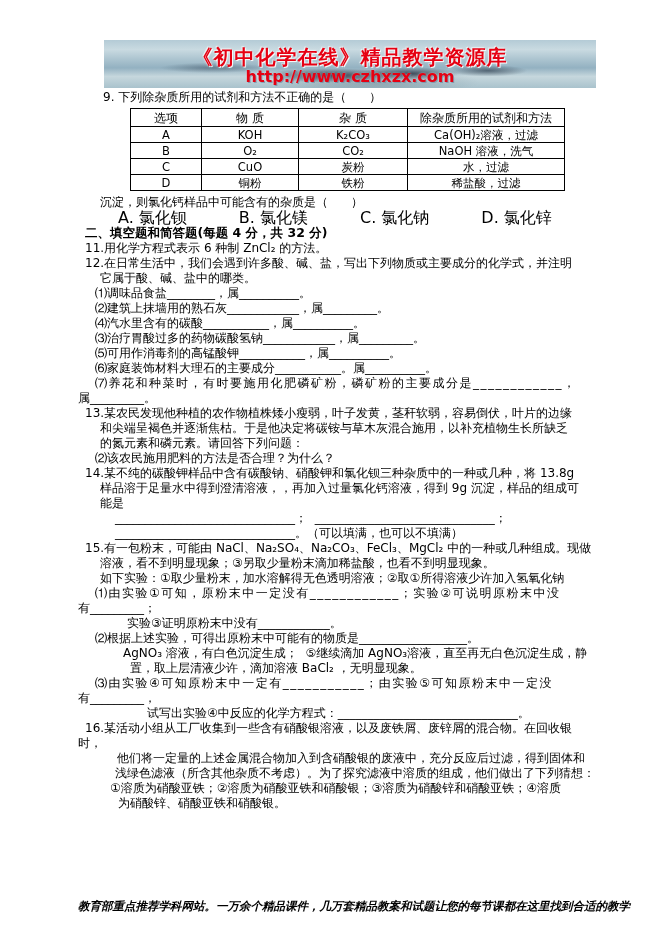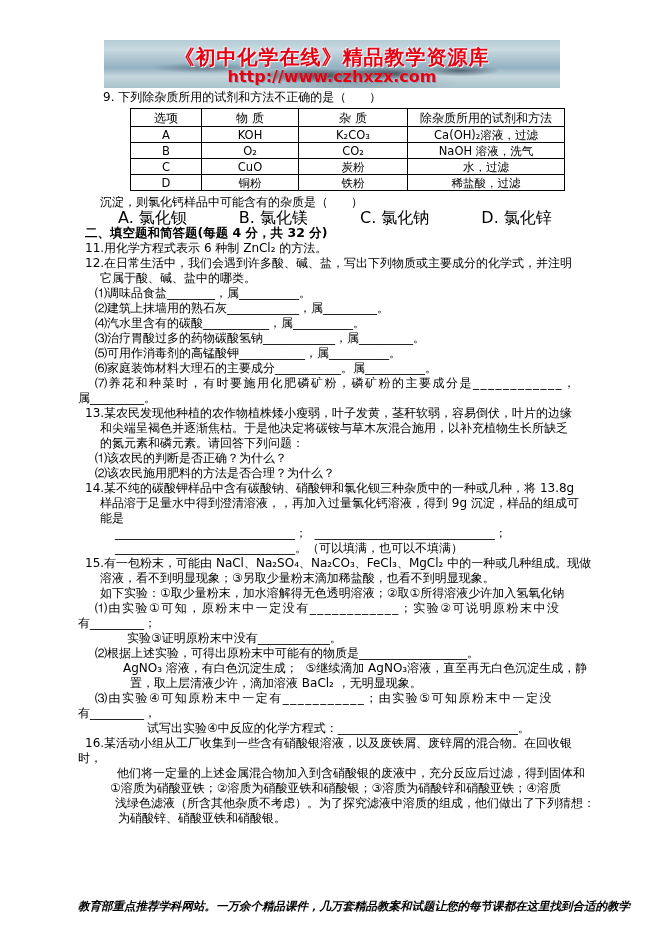--- a/index.html
+++ b/index.html
@@ -1,19 +1,19 @@
 <!DOCTYPE html>
 <html><head>
 <meta charset="utf-8">
 <style>
   html,body{margin:0;padding:0;background:#fff;}
   .page{position:relative;width:662px;height:936px;background:#ffffff;overflow:hidden;
         font-family:"DejaVu Sans",sans-serif;color:#000;}
   
-  .banner{position:absolute;left:104px;top:40px;width:456px;height:48px;overflow:hidden;
+  .banner{position:absolute;left:104px;top:40px;width:492px;height:48px;overflow:hidden;
     background:
       radial-gradient(ellipse 95px 10px at 46% 74%, rgba(18,28,42,.8), rgba(18,28,42,0) 72%),
       radial-gradient(ellipse 70px 9px at 62% 70%, rgba(22,32,48,.75), rgba(22,32,48,0) 72%),
       radial-gradient(ellipse 55px 8px at 78% 64%, rgba(30,44,60,.6), rgba(30,44,60,0) 72%),
       radial-gradient(ellipse 70px 7px at 22% 58%, rgba(55,75,92,.5), rgba(55,75,92,0) 75%),
       radial-gradient(ellipse 140px 18px at 55% 88%, rgba(70,95,110,.35), rgba(70,95,110,0) 75%),
       linear-gradient(180deg,#b4cbd6 0%,#c9dae1 20%,#a9c2ce 42%,#93b1c1 58%,#c6d7dd 76%,#a9c2cc 100%);
   }
   .banner-title{position:absolute;left:0;top:4px;width:100%;text-align:center;
     font-size:20px;font-weight:bold;letter-spacing:1px;color:#e60012;white-space:nowrap;
@@ -110,21 +110,20 @@
     <div class="line m10">⑷汽水里含有的碳酸___________，属__________。</div>
     <div class="line m10">⑶治疗胃酸过多的药物碳酸氢钠____________，属_________。</div>
     <div class="line m10">⑸可用作消毒剂的高锰酸钾___________，属__________。</div>
     <div class="line m10">⑹家庭装饰材料大理石的主要成分___________。属__________。</div>
     <div class="line m10 ls">⑺养花和种菜时，有时要施用化肥磷矿粉，磷矿粉的主要成分是____________，</div>
     <div class="line mn">属_________。</div>
 
     <div class="line">13.某农民发现他种植的农作物植株矮小瘦弱，叶子发黄，茎秆软弱，容易倒伏，叶片的边缘</div>
     <div class="line m15">和尖端呈褐色并逐渐焦枯。于是他决定将碳铵与草木灰混合施用，以补充植物生长所缺乏</div>
     <div class="line m15">的氮元素和磷元素。请回答下列问题：</div>
-    <div class="line m10">⑴该农民的判断是否正确？为什么？</div>
     <div class="line m10">⑵该农民施用肥料的方法是否合理？为什么？</div>
 
     <div class="line">14.某不纯的碳酸钾样品中含有碳酸钠、硝酸钾和氯化钡三种杂质中的一种或几种，将 13.8g</div>
     <div class="line m15">样品溶于足量水中得到澄清溶液，，再加入过量氯化钙溶液，得到 9g 沉淀，样品的组成可</div>
     <div class="line m15">能是</div>
     <div class="line m30">______________________________；  ______________________________；</div>
     <div class="line m30">______________________________。（可以填满，也可以不填满）</div>
 
     <div class="line">15.有一包粉末，可能由 NaCl、Na₂SO₄、Na₂CO₃、FeCl₃、MgCl₂ 中的一种或几种组成。现做</div>
     <div class="line m15">溶液，看不到明显现象；③另取少量粉末滴加稀盐酸，也看不到明显现象。</div>
@@ -135,22 +134,22 @@
     <div class="line m10">⑵根据上述实验，可得出原粉末中可能有的物质是__________________。</div>
     <div class="line m38">AgNO₃ 溶液，有白色沉淀生成；  ⑤继续滴加 AgNO₃溶液，直至再无白色沉淀生成，静</div>
     <div class="line m45">置，取上层清液少许，滴加溶液 BaCl₂ ，无明显现象。</div>
     <div class="line m10 ls">⑶由实验④可知原粉末中一定有___________；由实验⑤可知原粉末中一定没</div>
     <div class="line mn">有_________，</div>
     <div class="line m62">试写出实验④中反应的化学方程式：______________________________。</div>
 
     <div class="line">16.某活动小组从工厂收集到一些含有硝酸银溶液，以及废铁屑、废锌屑的混合物。在回收银</div>
     <div class="line mn">时，</div>
     <div class="line m32">他们将一定量的上述金属混合物加入到含硝酸银的废液中，充分反应后过滤，得到固体和</div>
+    <div class="line m30">浅绿色滤液（所含其他杂质不考虑）。为了探究滤液中溶质的组成，他们做出了下列猜想：</div>
     <div class="line m25">①溶质为硝酸亚铁；②溶质为硝酸亚铁和硝酸银；③溶质为硝酸锌和硝酸亚铁；④溶质</div>
-    <div class="line m30">浅绿色滤液（所含其他杂质不考虑）。为了探究滤液中溶质的组成，他们做出了下列猜想：</div>
     <div class="line m33">为硝酸锌、硝酸亚铁和硝酸银。</div>
 
   </div>
 
   <div class="footer">
     <div>教育部重点推荐学科网站。一万余个精品课件，几万套精品教案和试题让您的每节课都在这里找到合适的教学</div>
     
   </div>
 
 </div>

